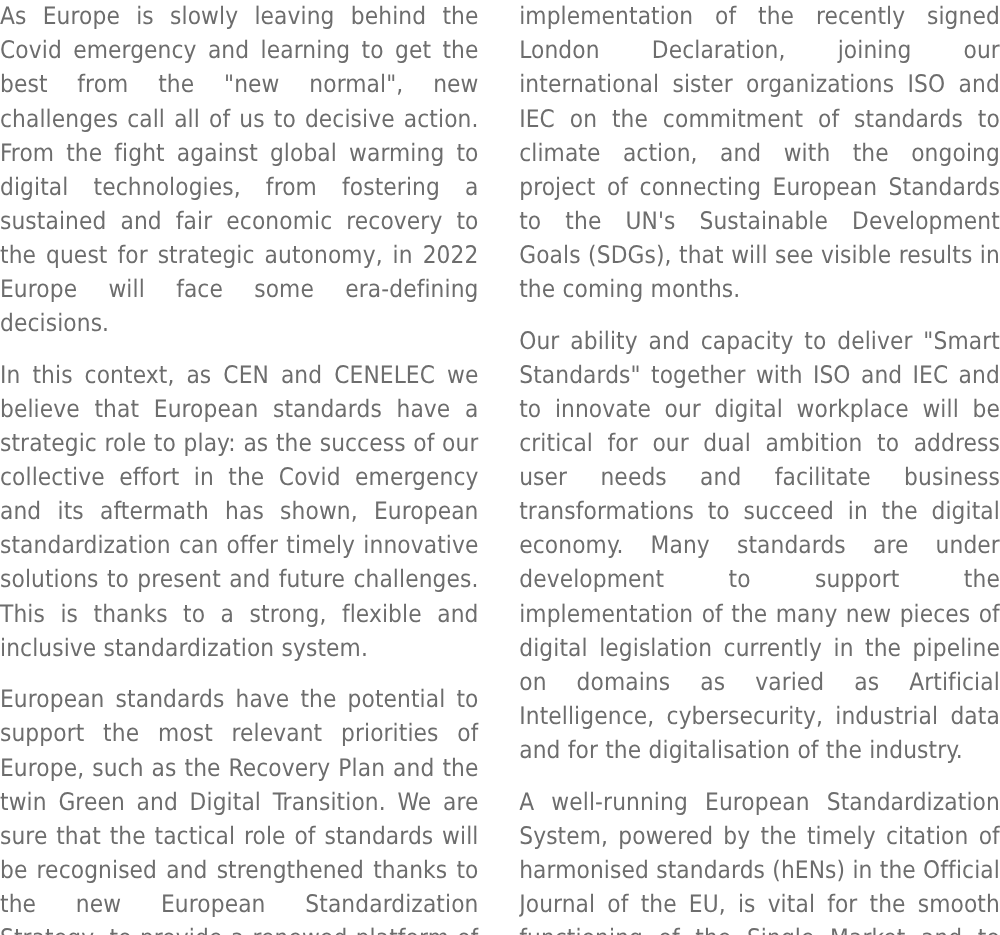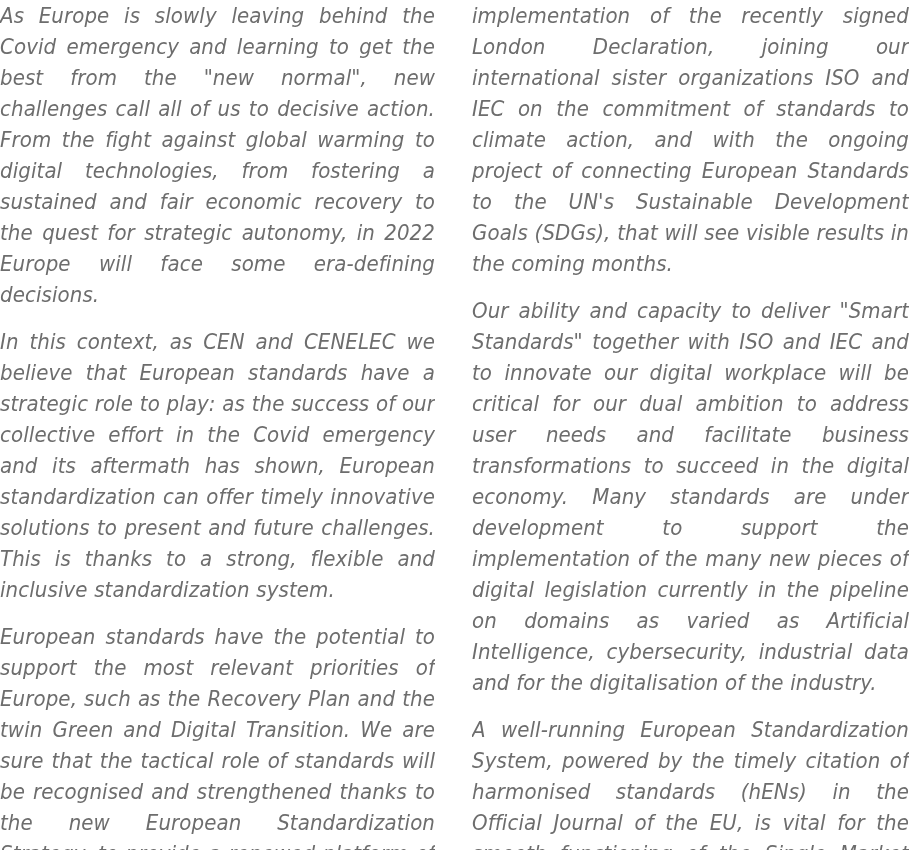--- a/index.html
+++ b/index.html
@@ -45,21 +45,20 @@
 
   .column.right {
     width: 437px;
   }
 
   .para {
     margin: 0 0 16px 0;
     font-size: 22px;
     line-height: 31px;
     color: #6d6d6d;
-    font-style: italic;
     font-stretch: condensed;
     text-align: justify;
     text-justify: inter-word;
     letter-spacing: 0.1px;
     word-spacing: 0.2px;
     -webkit-font-smoothing: antialiased;
     hyphens: none;
   }
 
   .para:last-child {

